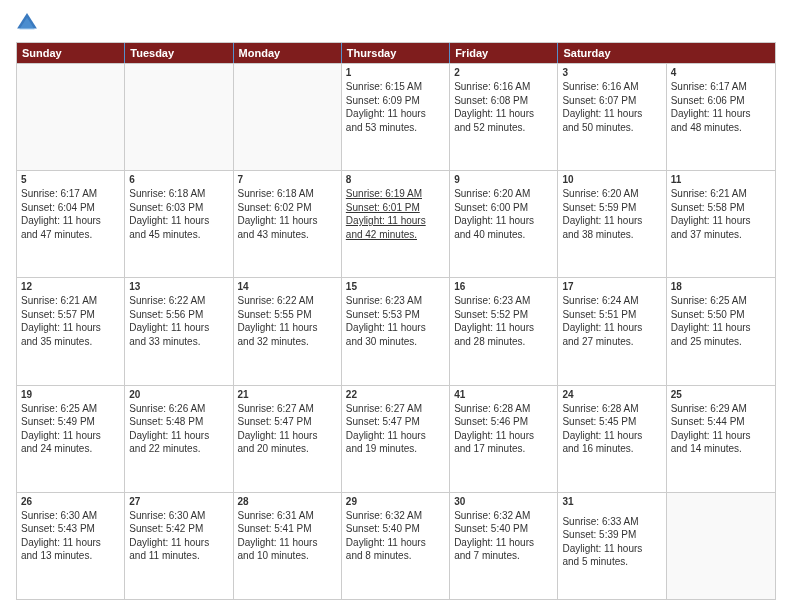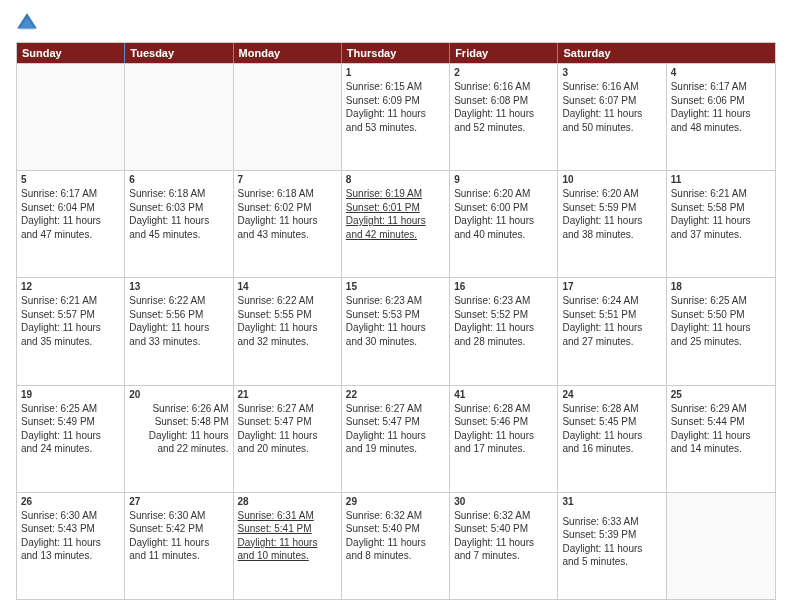--- a/index.html
+++ b/index.html
@@ -274,21 +274,21 @@
         <div class="cal-row">
           <div class="cal-cell">
             <span class="day-num">19</span>
             <div class="cell-text" style="white-space: pre-line;">Sunrise: 6:25 AM
 Sunset: 5:49 PM
 Daylight: 11 hours
 and 24 minutes.</div>
           </div>
           <div class="cal-cell">
             <span class="day-num">20</span>
-            <div class="cell-text" style="white-space: pre-line; text-align: right;">Sunrise: 6:26 AM
+            <div class="cell-text" style="white-space: pre-line;">Sunrise: 6:26 AM
 Sunset: 5:48 PM
 Daylight: 11 hours
 and 22 minutes.</div>
           </div>
           <div class="cal-cell">
             <span class="day-num">21</span>
             <div class="cell-text" style="white-space: pre-line;">Sunrise: 6:27 AM
 Sunset: 5:47 PM
 Daylight: 11 hours
 and 20 minutes.</div>
@@ -332,21 +332,21 @@
           </div>
           <div class="cal-cell">
             <span class="day-num">27</span>
             <div class="cell-text" style="white-space: pre-line;">Sunrise: 6:30 AM
 Sunset: 5:42 PM
 Daylight: 11 hours
 and 11 minutes.</div>
           </div>
           <div class="cal-cell">
             <span class="day-num">28</span>
-            <div class="cell-text" style="white-space: pre-line; text-decoration: underline;">Sunrise: 6:31 AM
+            <div class="cell-text" style="white-space: pre-line;">Sunrise: 6:31 AM
 Sunset: 5:41 PM
 Daylight: 11 hours
 and 10 minutes.</div>
           </div>
           <div class="cal-cell">
             <span class="day-num">29</span>
             <div class="cell-text" style="white-space: pre-line;">Sunrise: 6:32 AM
 Sunset: 5:40 PM
 Daylight: 11 hours
 and 8 minutes.</div>

